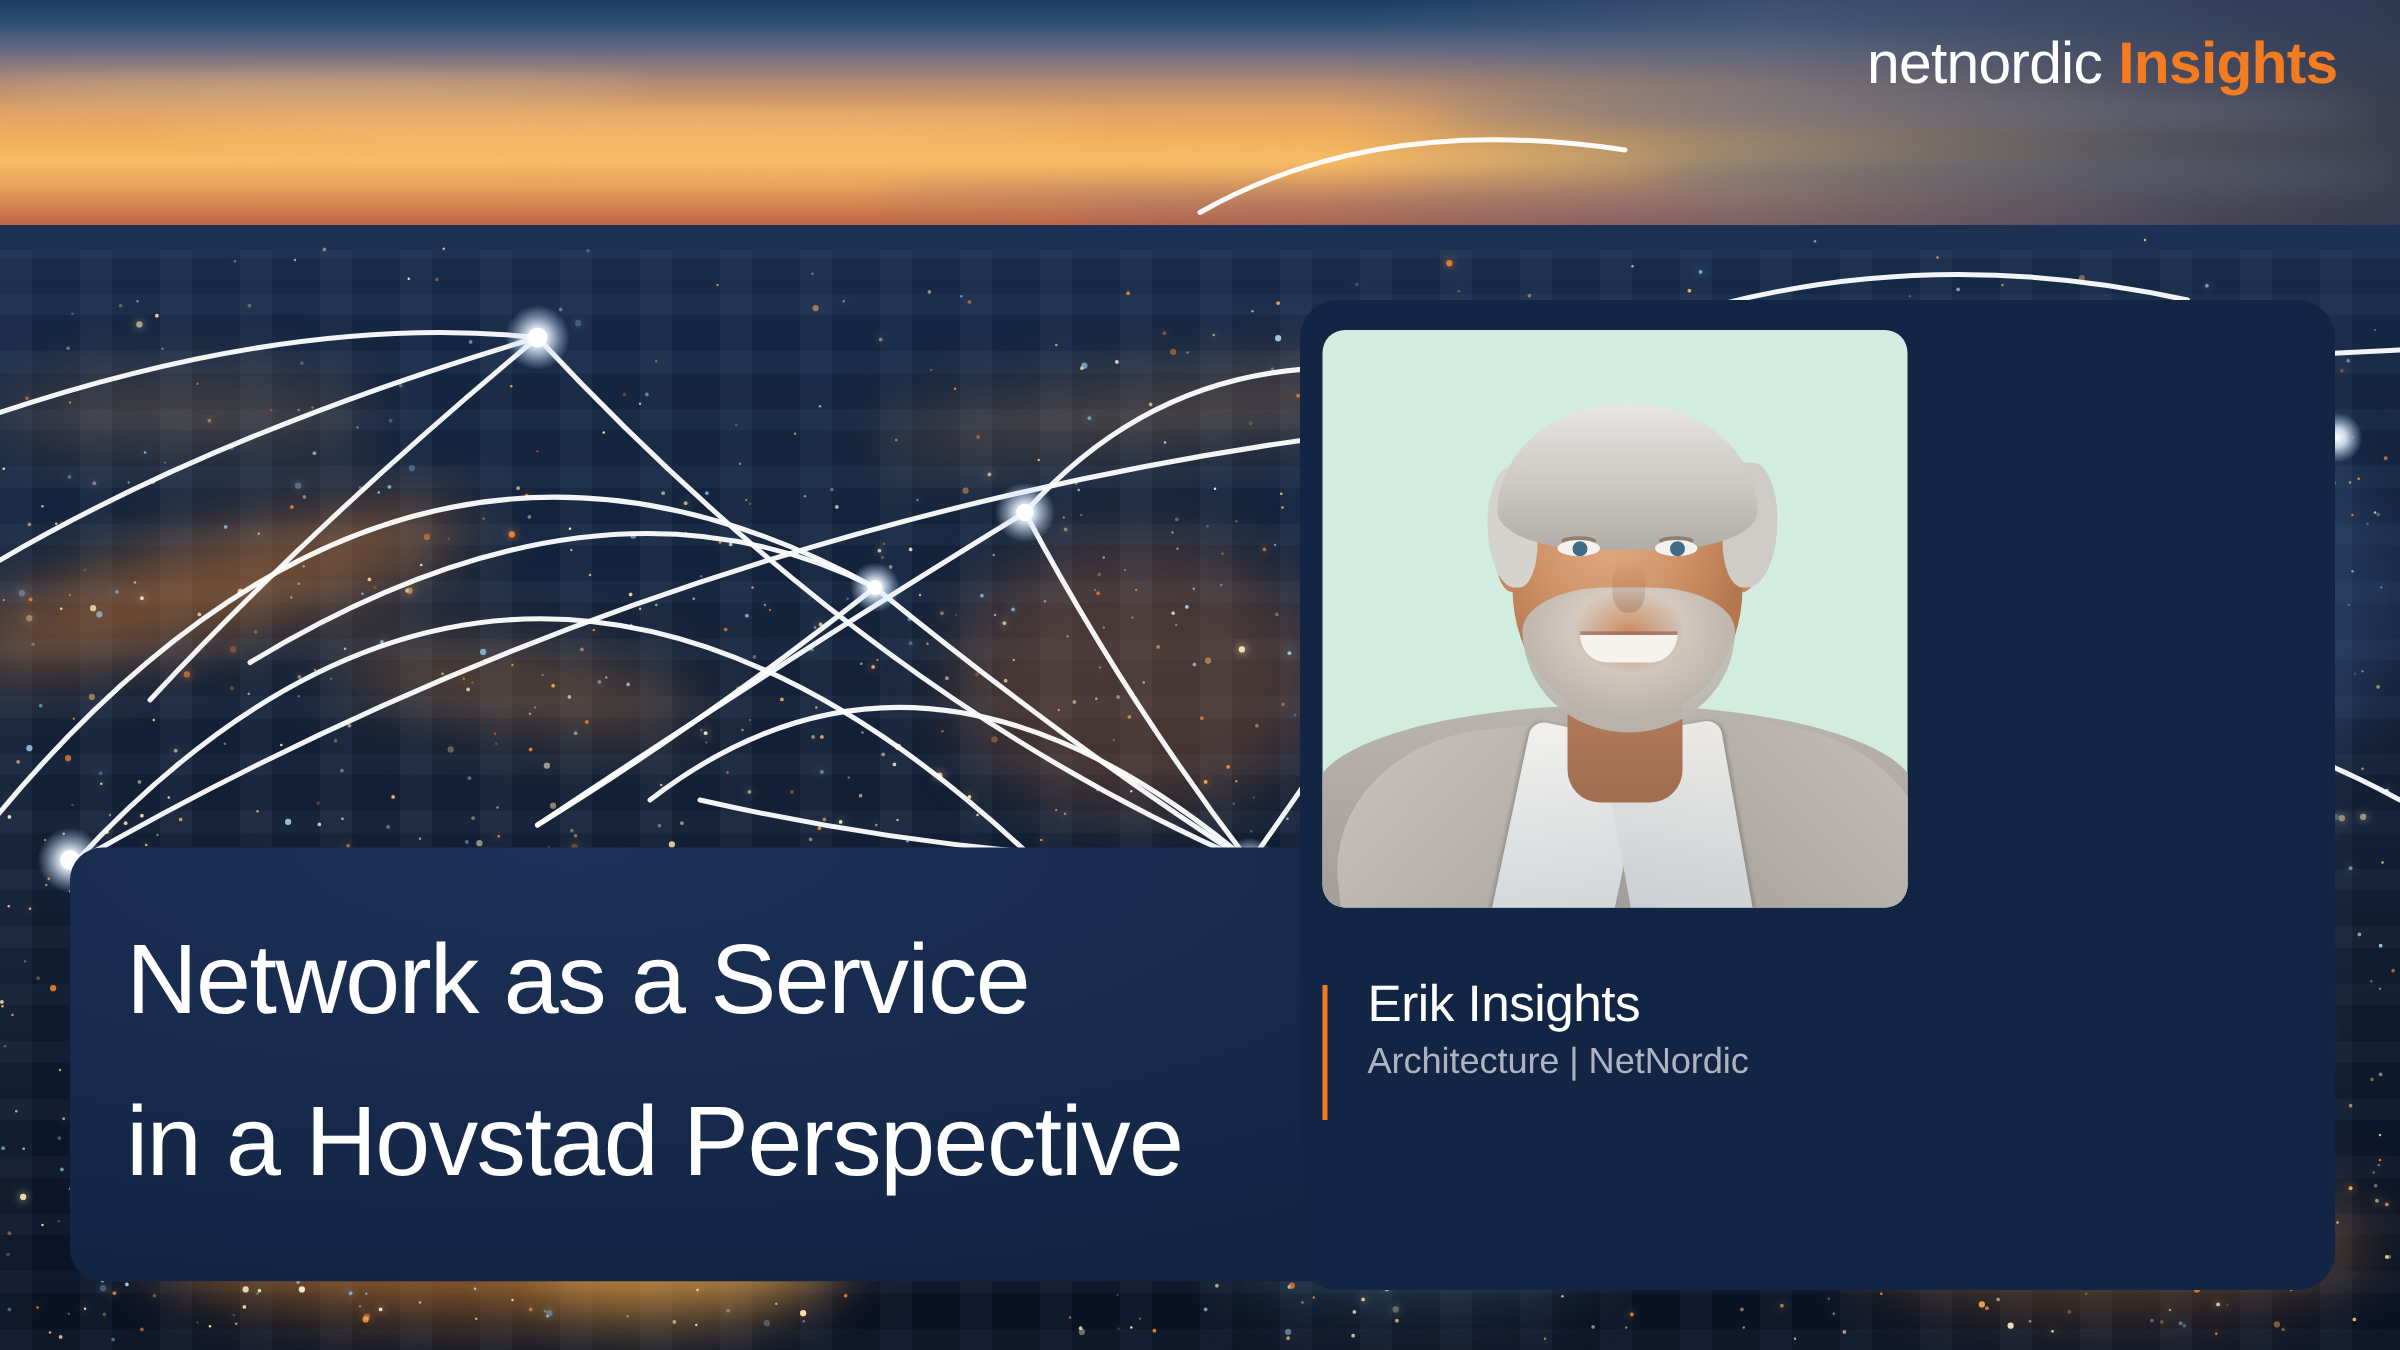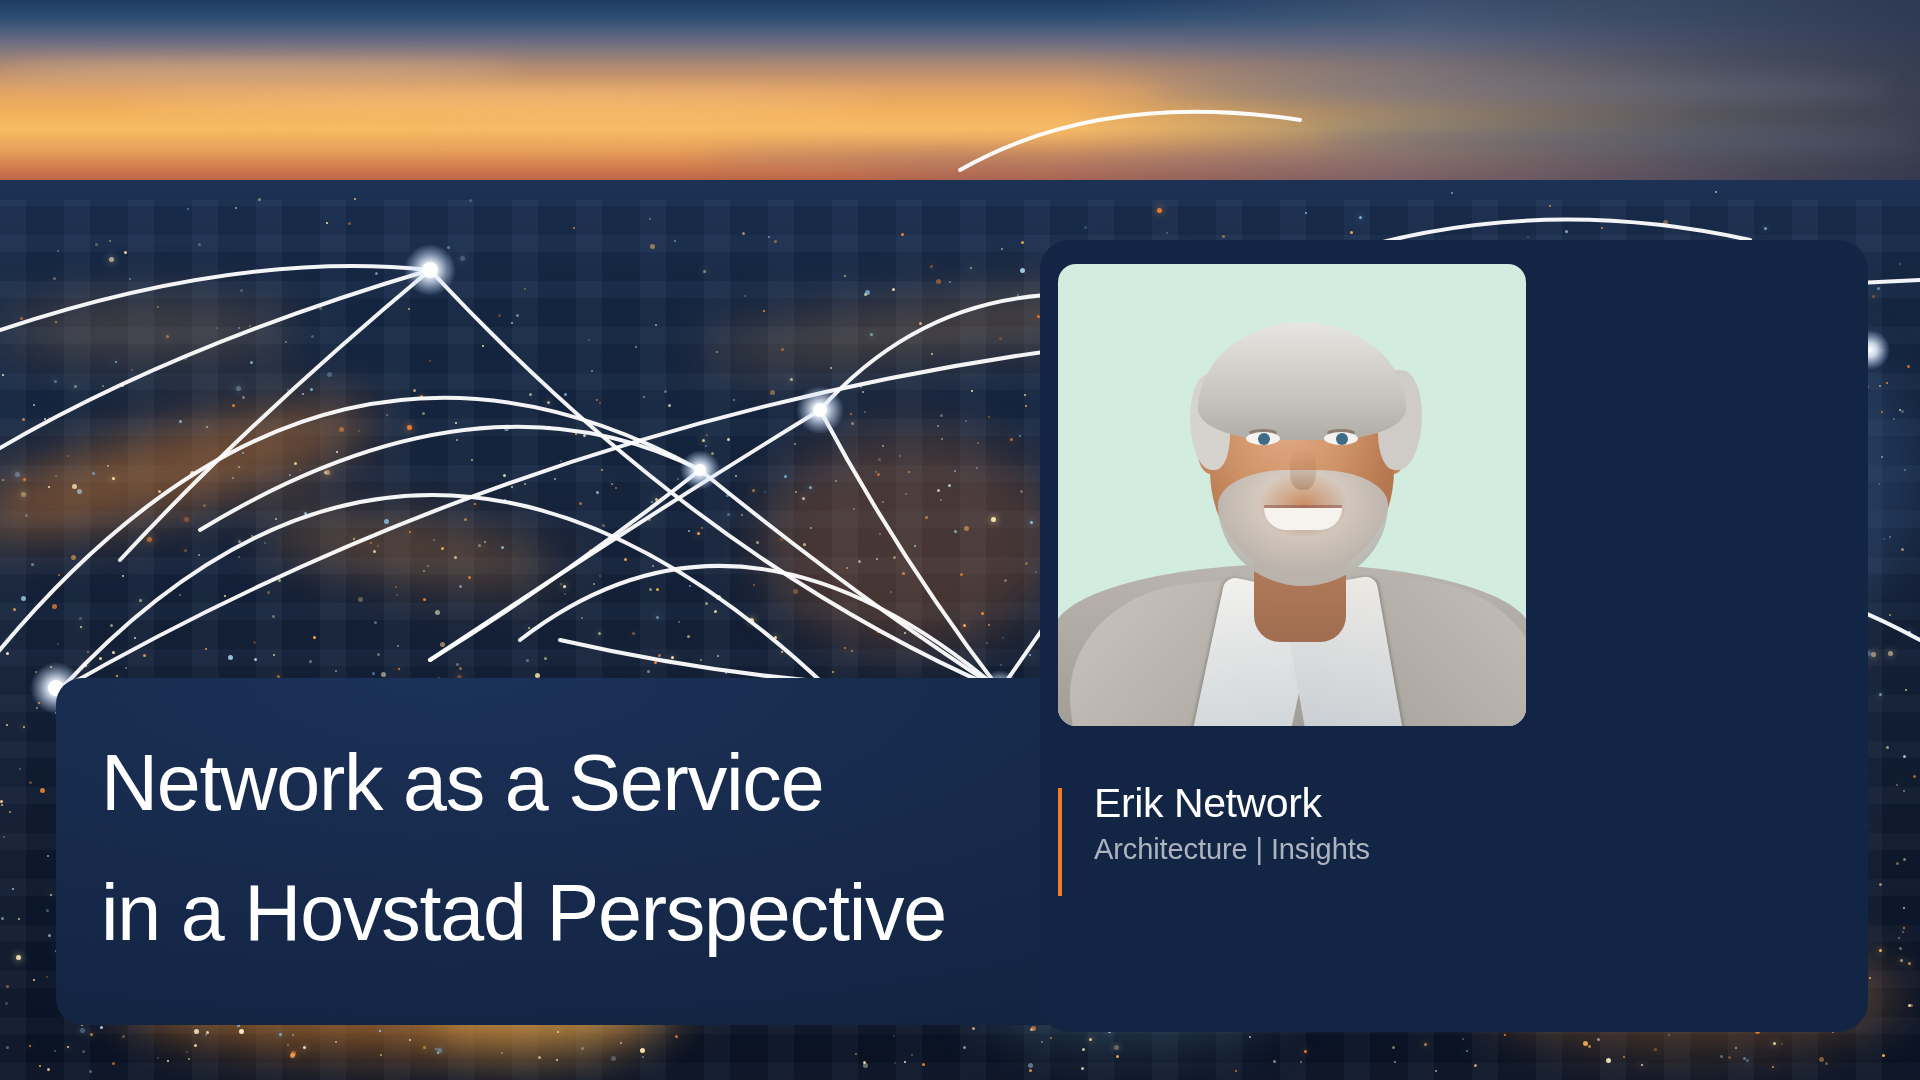--- a/index.html
+++ b/index.html
@@ -1806,20 +1806,23 @@
       <circle cx="1150" cy="400" r="7" fill="#ffffff"></circle>
       <circle cx="700" cy="470" r="20" fill="url(#nodeGlow)"></circle>
       <circle cx="700" cy="470" r="6" fill="#ffffff"></circle>
       <circle cx="56" cy="688" r="26" fill="url(#nodeGlow)"></circle>
       <circle cx="56" cy="688" r="8" fill="#ffffff"></circle>
       <circle cx="1000" cy="690" r="20" fill="url(#nodeGlow)"></circle>
       <circle cx="1870" cy="350" r="20" fill="url(#nodeGlow)"></circle>
     </g>
   </svg>
 
+  <div class="logo">
+    <span class="lo-net">netnordic</span><span class="lo-ins">Insights</span>
+  </div>
 
   <div class="title-panel">
     <div class="ttl">
       <span class="line">Network as a Service</span>
       <span class="line">in a Hovstad Perspective</span>
     </div>
   </div>
 
   <div class="speaker-card">
 
@@ -1840,21 +1843,21 @@
       <div class="p-eyeL"></div>
       <div class="p-eyeR"></div>
       <div class="p-pupL"></div>
       <div class="p-pupR"></div>
       <div class="p-nose"></div>
       <div class="p-mouth"></div>
     </div>
 
     <div class="speaker-meta">
       <div class="meta-bar"></div>
-      <div class="meta-name">Erik Network</div>
+      <div class="meta-name">Erik Insights</div>
       <div class="meta-role">
-        <span>Architecture | Insights</span>
+        <span>Architecture | NetNordic</span>
       </div>
     </div>
 
   </div>
 
 </div>
 
 </body></html>

